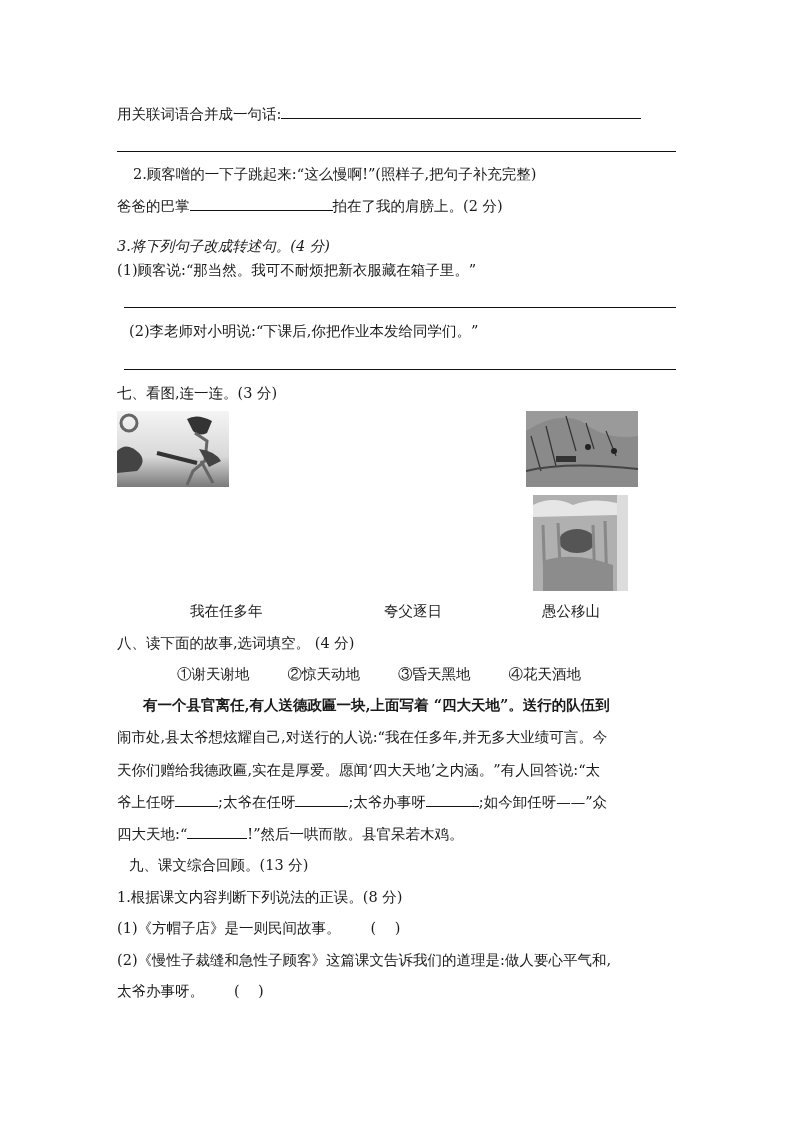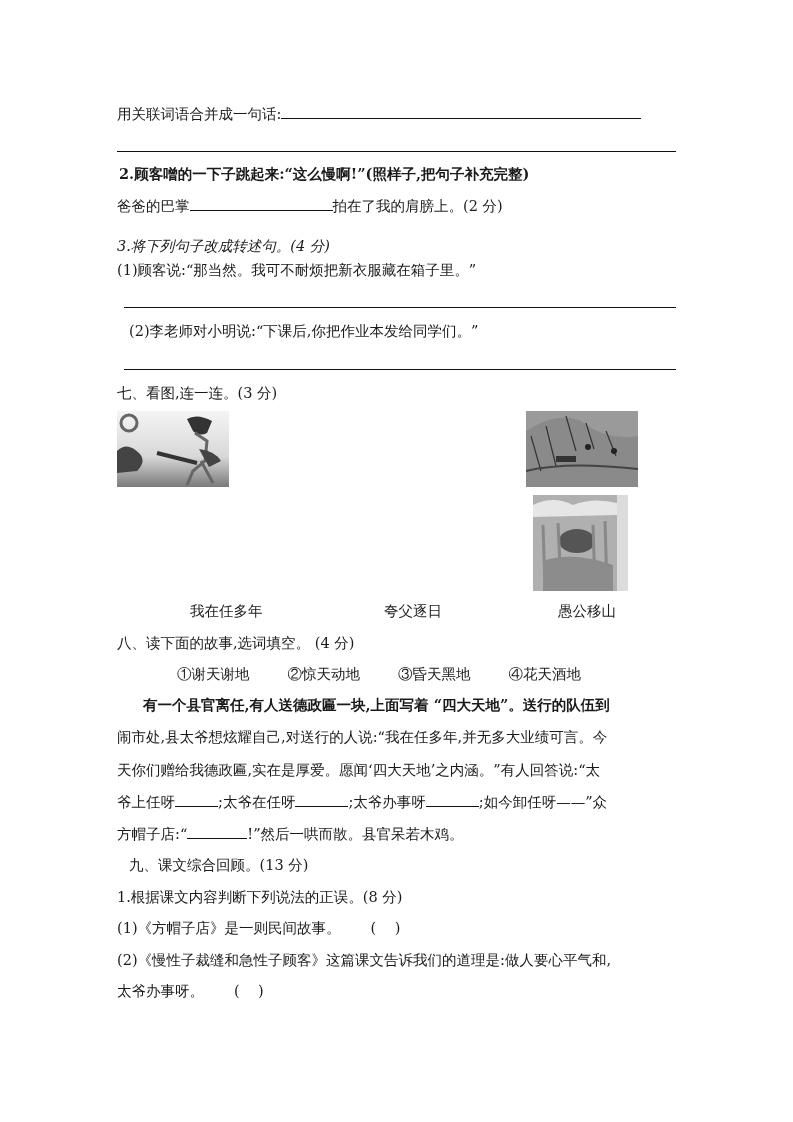--- a/index.html
+++ b/index.html
@@ -16,21 +16,21 @@
     .paren { display:inline-block; margin-left: 30px; letter-spacing: 0; }
   </style>
 </head>
 <body>
 
 <div class="abs" style="left:117px; top:104px;">
   <span>用关联词语合并成一句话:</span><span class="uline" style="width:360px;"></span>
 </div>
 <div class="hline" style="left:117px; top:151px; width:559px;"></div>
 
-<div class="abs" style="left:119px; top:164px;font-weight:bold;">2.顾客噌的一下子跳起来:“这么慢啊!”(照样子,把句子补充完整)</div>
+<div class="abs" style="left:133px; top:164px;">2.顾客噌的一下子跳起来:“这么慢啊!”(照样子,把句子补充完整)</div>
 <div class="abs" style="left:117px; top:196px;">
   <span>爸爸的巴掌</span><span class="uline" style="width:143px;"></span><span>拍在了我的肩膀上。(2 分)</span>
 </div>
 
 <div class="abs" style="left:117px; top:236px;font-style:italic;">3.将下列句子改成转述句。(4 分)</div>
 <div class="abs" style="left:117px; top:260px;">(1)顾客说:“那当然。我可不耐烦把新衣服藏在箱子里。”</div>
 <div class="hline" style="left:124px; top:307px; width:552px;"></div>
 <div class="abs" style="left:117px; top:321px;margin-left:12px;">(2)李老师对小明说:“下课后,你把作业本发给同学们。”</div>
 <div class="hline" style="left:124px; top:369px; width:552px;"></div>
 
@@ -73,35 +73,35 @@
     <rect x="84" y="0" width="11" height="96" fill="#dcdcdc"></rect>
     <path d="M0 10 Q20 0 40 10 Q60 2 84 8 L84 20 L0 22 Z" fill="#e6e6e6"></path>
     <ellipse cx="44" cy="46" rx="18" ry="12" fill="#555"></ellipse>
     <path d="M10 30 L12 90 M25 28 L28 92 M60 30 L62 90 M72 26 L74 94" stroke="#888" stroke-width="3"></path>
     <path d="M10 66 Q40 56 80 70 L80 96 L10 96 Z" fill="#8c8c8c"></path>
   </svg>
 </div>
 
 <div class="abs" style="left:190px; top:601px;">我在任多年</div>
 <div class="abs" style="left:384px; top:601px;">夸父逐日</div>
-<div class="abs" style="left:542px; top:601px;margin-left:16px;">愚公移山</div>
+<div class="abs" style="left:542px; top:601px;">愚公移山</div>
 
 <div class="abs" style="left:117px; top:633px;">八、读下面的故事,选词填空。 (4 分)</div>
 <div class="abs" style="left:177px; top:664px;">
   <span class="opt">①谢天谢地</span><span class="opt">②惊天动地</span><span class="opt">③昏天黑地</span><span class="opt" style="margin-right:15px">④花天酒地</span>
 </div>
 
 <div class="abs" style="left:143px; top:695px;font-weight:bold;">有一个县官离任,有人送德政匾一块,上面写着 “四大天地”。送行的队伍到</div>
 <div class="abs" style="left:117px; top:727px;">闹市处,县太爷想炫耀自己,对送行的人说:“我在任多年,并无多大业绩可言。今</div>
 <div class="abs" style="left:117px; top:760px;">天你们赠给我德政匾,实在是厚爱。愿闻‘四大天地’之内涵。”有人回答说:“太</div>
 <div class="abs" style="left:117px; top:792px;">
   <span>爷上任呀</span><span class="uline" style="width:43px;"></span><span>;太爷在任呀</span><span class="uline" style="width:53px;"></span><span>;太爷办事呀</span><span class="uline" style="width:53px;"></span><span>;如今卸任呀——”众</span>
 </div>
 <div class="abs" style="left:117px; top:824px;">
-  <span>方帽子店:“</span><span class="uline" style="width:60px;"></span><span>!”然后一哄而散。县官呆若木鸡。</span>
+  <span>四大天地:“</span><span class="uline" style="width:60px;"></span><span>!”然后一哄而散。县官呆若木鸡。</span>
 </div>
 
 <div class="abs" style="left:129px; top:855px;">九、课文综合回顾。(13 分)</div>
 <div class="abs" style="left:117px; top:887px;">1.根据课文内容判断下列说法的正误。(8 分)</div>
 <div class="abs" style="left:117px; top:918px;">
   <span>(1)《方帽子店》是一则民间故事。</span><span class="paren" style="white-space:pre;">(    )</span>
 </div>
 <div class="abs" style="left:117px; top:950px;">(2)《慢性子裁缝和急性子顾客》这篇课文告诉我们的道理是:做人要心平气和,</div>
 <div class="abs" style="left:117px; top:981px;">
   <span>太爷办事呀。</span><span class="paren" style="white-space:pre;">(    )</span>

